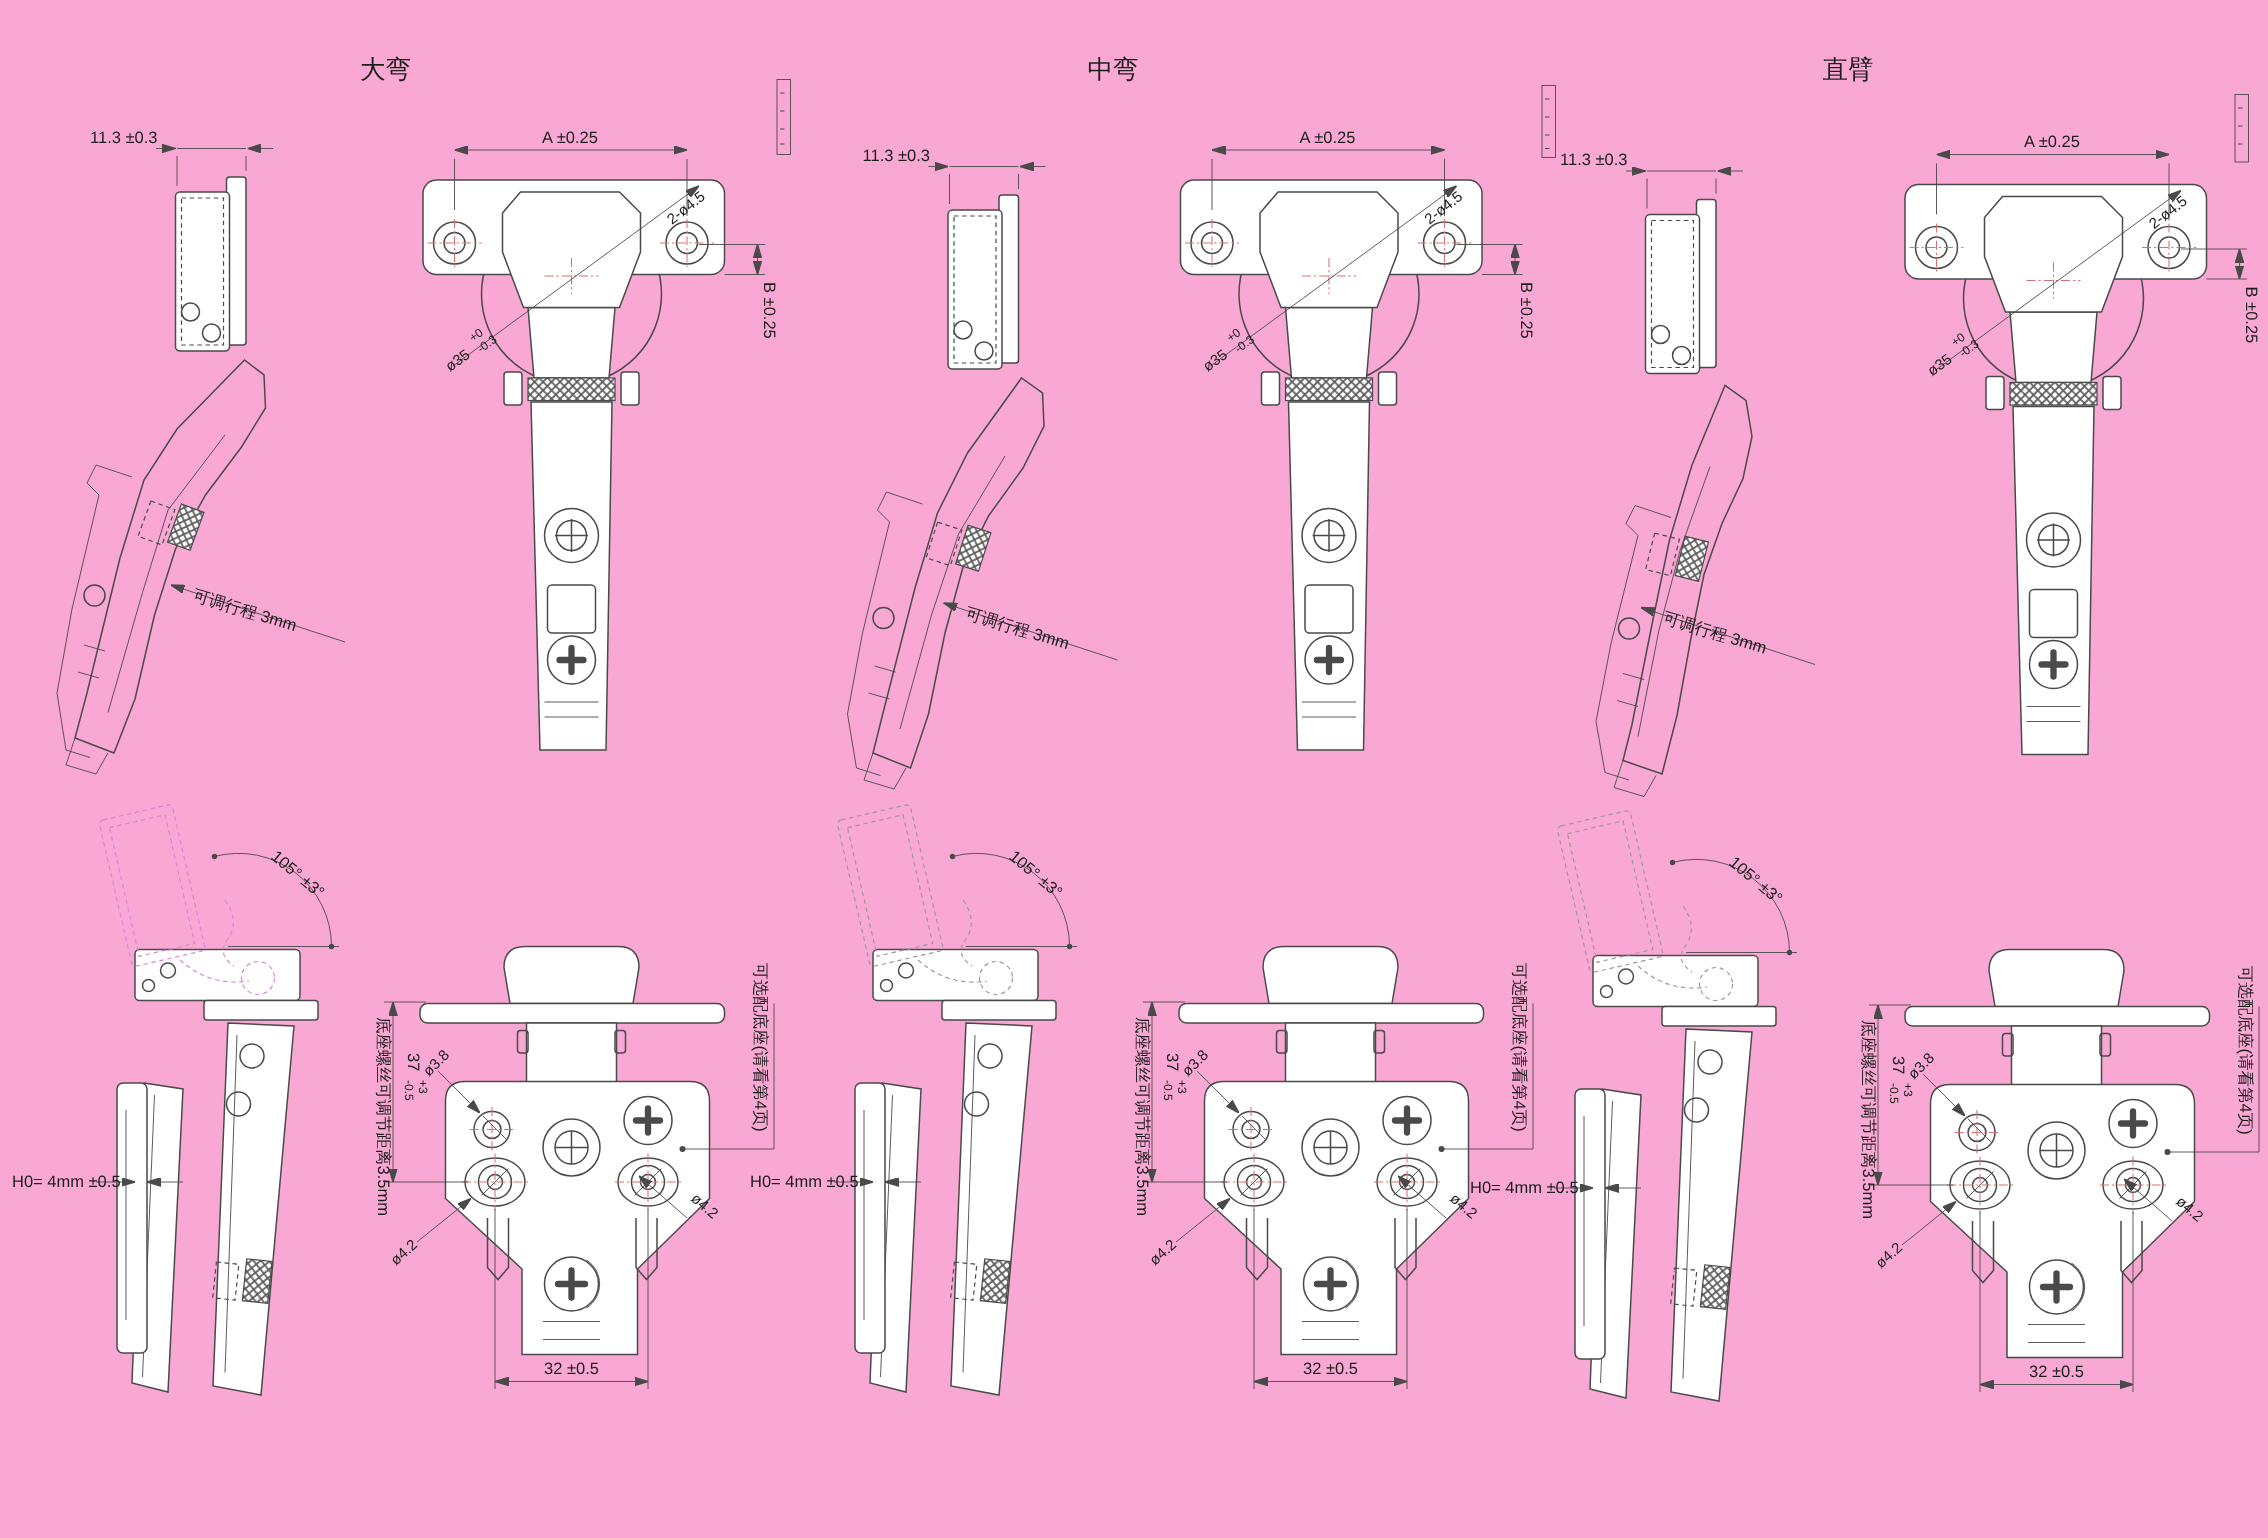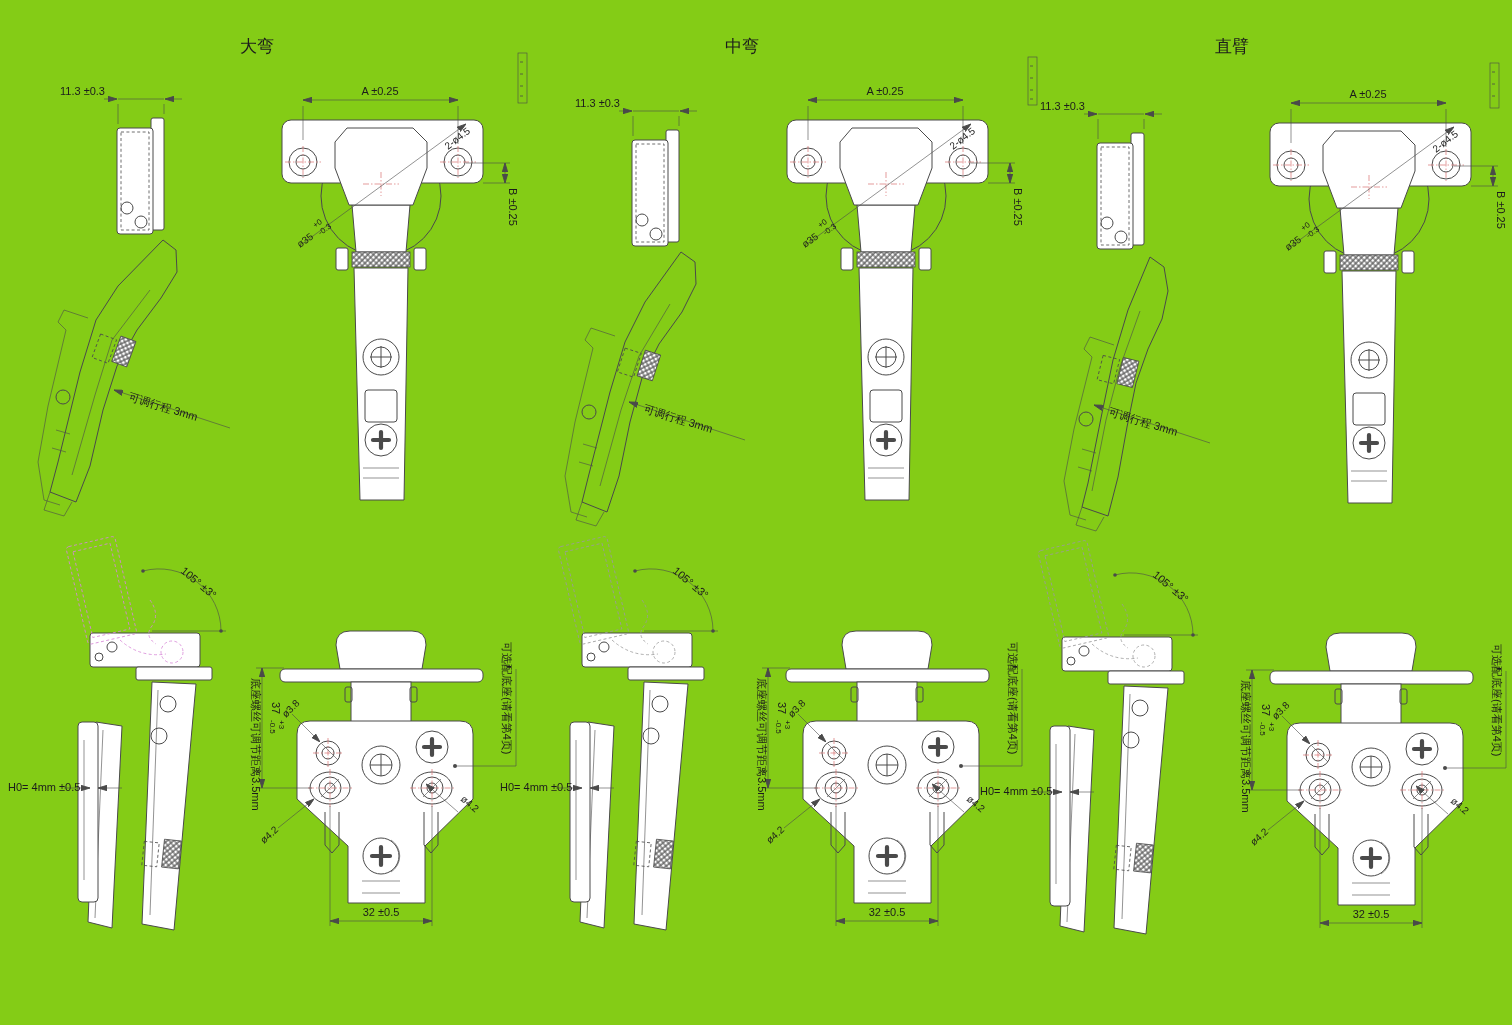--- a/index.html
+++ b/index.html
@@ -1,16 +1,16 @@
 <!DOCTYPE html>
 <html><head>
 <meta charset="utf-8">
 <style>
   html,body{margin:0;padding:0;background:#fff;}
-  #stage{position:relative;width:1512px;height:1025px;background:#84cc16;overflow:hidden;
+  #stage{position:relative;width:1512px;height:1025px;background:#f9a8d4;overflow:hidden;
          font-family:"Liberation Sans", sans-serif;}
   svg{stroke:#4a4a4a;}
   svg text{stroke:none !important;fill:#1c1c1c;font-family:"Liberation Sans",sans-serif;}
   .ln{fill:none;stroke-width:1;}
   .w{fill:#fff;stroke-width:1;}
   .thin{fill:none;stroke-width:0.6;}
   .dash{fill:none;stroke-width:0.8;stroke-dasharray:3 2.4;}
   .redd{stroke:#d87070;stroke-width:0.7;stroke-dasharray:6 2 1.5 2;fill:none;}
   .hatchfill{fill:url(#hp);stroke-width:0.8;}
   .plus{fill:none;stroke-width:4.2;stroke-linecap:round;}

